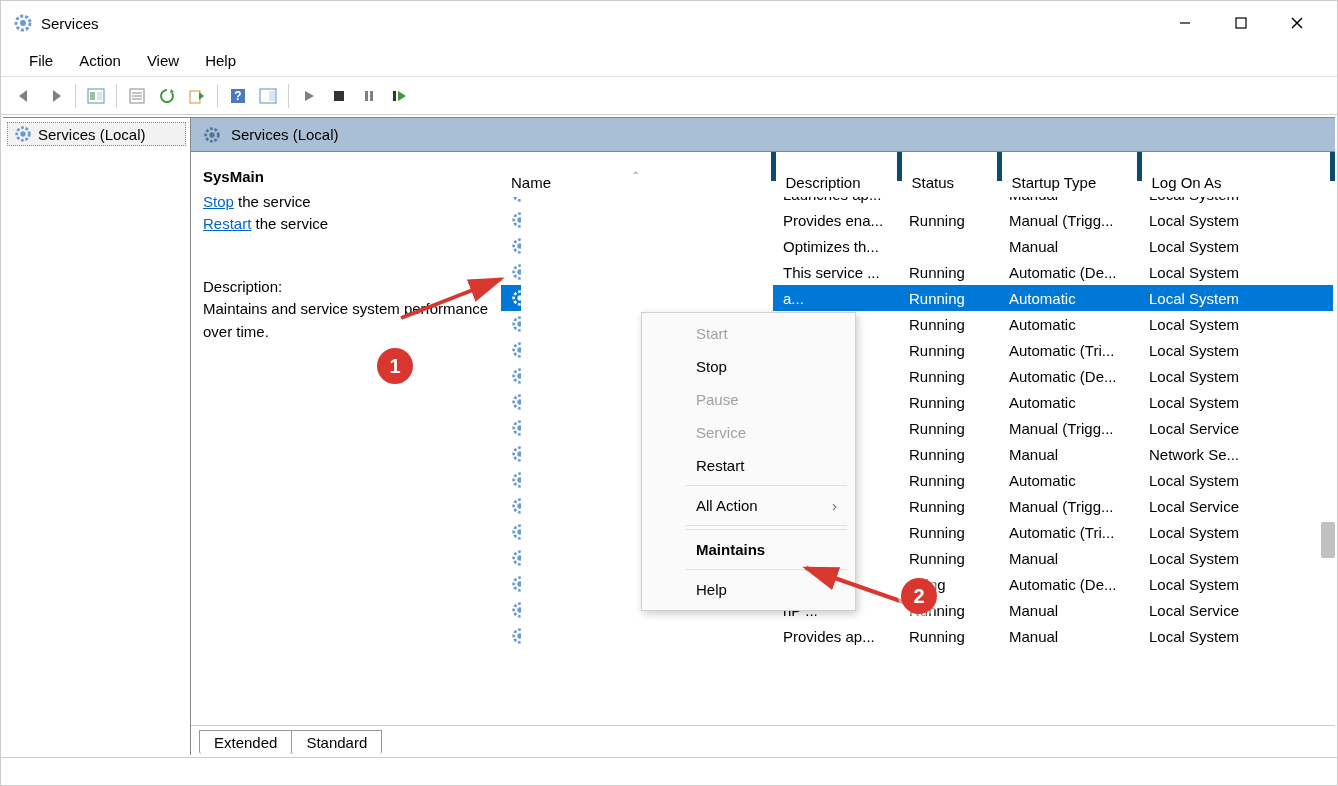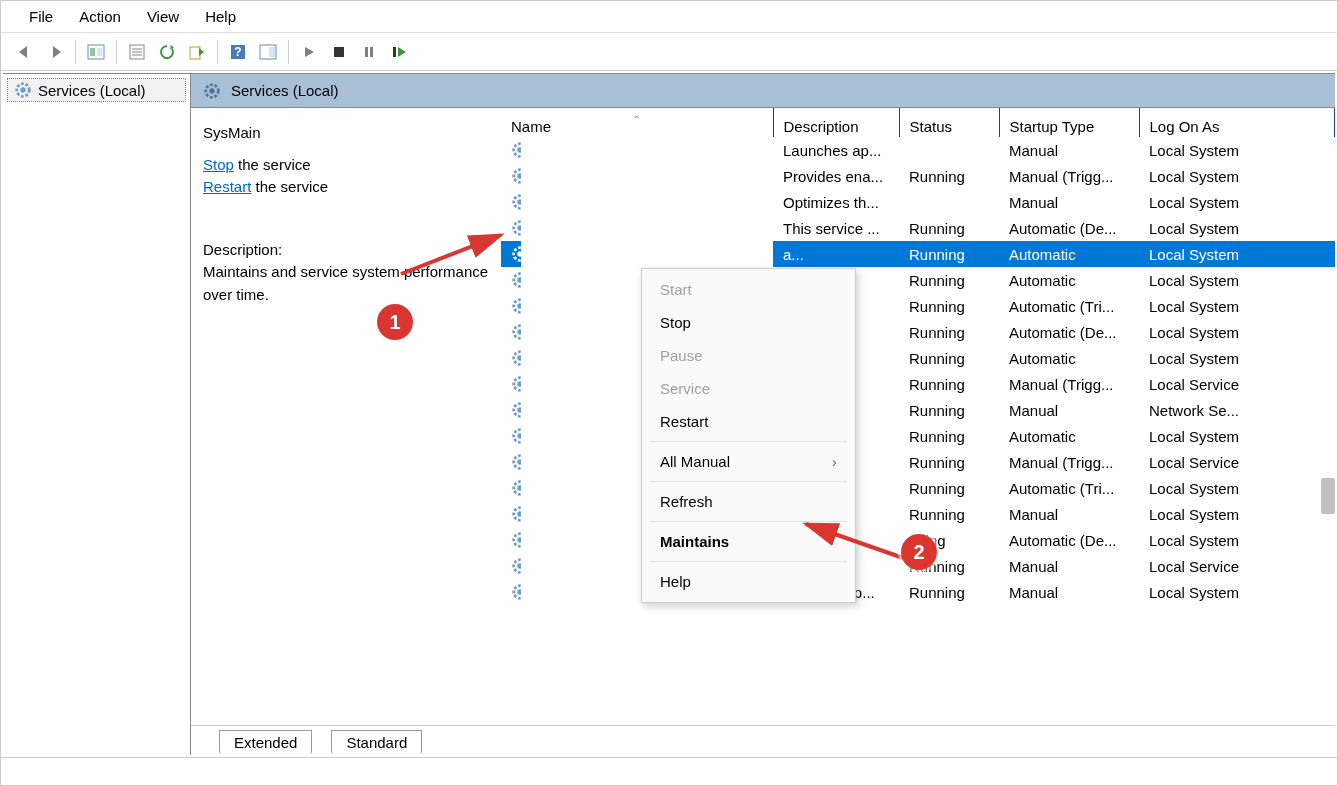--- a/index.html
+++ b/index.html
@@ -26,35 +26,35 @@
 .leftpane { width: 188px; border-right: 1px solid #888; background: #fff; padding: 4px; }
 .treeitem { display: flex; align-items: center; gap: 6px; padding: 2px 6px; font-size: 15px; background: #f2f2f2; border: 1px dotted #888; }
 
 .rightpane { flex: 1; display: flex; flex-direction: column; position: relative; }
 
 .paneheader { height: 34px; background: #a9bfd6; display: flex; align-items: center; padding: 0 12px; gap: 10px; font-size: 15px; border-bottom: 1px solid #888; }
 
 .content { flex: 1; display: flex; overflow: hidden; }
 
 .detailcol { width: 310px; padding: 14px 12px; font-size: 15px; line-height: 1.5; overflow: hidden; }
-.detailcol .svcname { font-weight: normal; margin-bottom: 9px; }
+.detailcol .svcname { font-weight: bold; margin-bottom: 2px; }
 .detailcol a { color: #0066cc; text-decoration: underline; }
 
 .listcol { flex: 1; overflow: hidden; position: relative; }
 .listview { width: 100%; border-collapse: collapse; font-size: 15px; }
-.listview th { text-align: left; font-weight: normal; padding: 6px 10px; border-right: 1px solid #0c4a6e; background: #fff; position: sticky; top: 4px; white-space: nowrap; overflow: hidden; }
+.listview th { text-align: left; font-weight: normal; padding: 6px 10px; border-right: 5px solid #0c4a6e; background: #fff; position: sticky; top: 16px; white-space: nowrap; overflow: hidden; }
 .sortind { position: absolute; top: 2px; left: 50%; transform: translateX(-50%); font-size: 10px; color: #888; }
 .listview td { padding: 4px 10px; white-space: nowrap; overflow: hidden; text-overflow: ellipsis; max-width: 0; }
 .listview tr.row td:first-child { display: flex; align-items: center; gap: 6px; }
 .listview tr.sel td { background: #0078d7; color: #fff; }
 .listview tr.sel .gear-icon circle.outer { stroke: #fff; }
 .listview tr.sel .gear-icon circle.inner { fill: #fff; }
 
 .tabstrip { height: 30px; display: flex; align-items: flex-end; padding: 0 8px; border-top: 1px solid #ccc; background: #fff; }
-.tab { padding: 3px 14px; font-size: 15px; border: 1px solid #999; border-bottom: none; border-radius: 0 0 3px 3px; margin-right: -1px; background: #fff; position: relative; top: 0; transform: translateY(-1px); margin-left: 20px; }
+.tab { padding: 3px 14px; font-size: 15px; border: 1px solid #999; border-bottom: none; border-radius: 0 0 3px 3px; margin-right: -1px; background: #fff; position: relative; top: 0; transform: translateY(-1px); }
 .tab.active { background: #fff; z-index: 2; }
 
 .statusbar { height: 28px; border-top: 1px solid #ccc; }
 
 .ctxmenu { position: absolute; background: #fafafa; border: 1px solid #d0d0d0; box-shadow: 2px 3px 8px rgba(0,0,0,.2); padding: 4px 0; width: 215px; font-size: 15px; z-index: 100; }
 .ctxitem { padding: 8px 18px; }
 .ctxitem.disabled { color: #a0a0a0; }
 .ctxitem.bold { font-weight: bold; }
 .ctxitem.sub::after { content: '›'; float: right; color: #666; }
 .ctxsep { height: 1px; background: #e0e0e0; margin: 3px 8px; }
@@ -64,20 +64,45 @@
 .annot-arrow { position: absolute; z-index: 200; pointer-events: none; }
 .annot-badge { position: absolute; width: 36px; height: 36px; border-radius: 50%; background: #d9362f; color: #fff; display: flex; align-items: center; justify-content: center; font-size: 20px; font-weight: bold; z-index: 201; box-shadow: 0 0 0 3px rgba(255,255,255,.5); }
 
 .scrollthumb { position: absolute; right: 0; width: 14px; height: 36px; background: #c0c0c0; border-radius: 2px; }
 
 </style>
 </head>
 <body>
 
 <div class="window">
+  <div class="titlebar">
+    <svg class="icon gear-icon" viewBox="0 0 20 20">
+        <circle class="outer" cx="10" cy="10" r="7" fill="none" stroke="#6a9bd1" stroke-width="3" stroke-dasharray="3 2"></circle>
+        <circle class="inner" cx="10" cy="10" r="3" fill="#6a9bd1"></circle>
+      </svg>
+    <span class="title">Services</span>
+    <div class="winbtns">
+      <div class="winbtn">
+          <svg viewBox="0 0 14 14">
+            <line x1="2" y1="7" x2="12" y2="7" stroke="#000" stroke-width="1.2"></line>
+          </svg>
+        </div>
+      <div class="winbtn">
+          <svg viewBox="0 0 14 14">
+            <rect x="2" y="2" width="10" height="10" fill="none" stroke="#000" stroke-width="1.2"></rect>
+          </svg>
+        </div>
+      <div class="winbtn">
+          <svg viewBox="0 0 14 14">
+            <line x1="2" y1="2" x2="12" y2="12" stroke="#000" stroke-width="1.4"></line>
+            <line x1="12" y1="2" x2="2" y2="12" stroke="#000" stroke-width="1.4"></line>
+          </svg>
+        </div>
+    </div>
+  </div>
 
   <div class="menubar">
     <div class="menuitem">File</div>
     <div class="menuitem">Action</div>
     <div class="menuitem">View</div>
     <div class="menuitem">Help</div>
   </div>
 
   <div class="toolbar">
     <div class="tbtn">
@@ -419,30 +444,29 @@
                   </td>
                   <td>Provides ap...</td>
                   <td>Running</td>
                   <td>Manual</td>
                   <td>Local System</td>
                 </tr>
               </tbody>
           </table>
           <div class="scrollthumb" style="top:370px"></div>
 
-          <div class="ctxmenu" style="left:140px; top:160px;">
+          <div class="ctxmenu" style="left:140px; top:160px;padding-left:36px;">
             <div class="ctxitem disabled">Start</div>
             <div class="ctxitem">Stop</div>
             <div class="ctxitem disabled">Pause</div>
             <div class="ctxitem disabled">Service</div>
             <div class="ctxitem">Restart</div>
             <div class="ctxsep"></div>
-            <div class="ctxitem sub">All Manual</div>
+            <div class="ctxitem sub">All Action</div>
             <div class="ctxsep"></div>
-            <div class="ctxitem">Refresh</div>
             <div class="ctxsep"></div>
             <div class="ctxitem bold">Maintains</div>
             <div class="ctxsep"></div>
             <div class="ctxitem">Help</div>
           </div>
         </div>
       </div>
 
       <div class="tabstrip">
         <div class="tab active">Extended</div>

